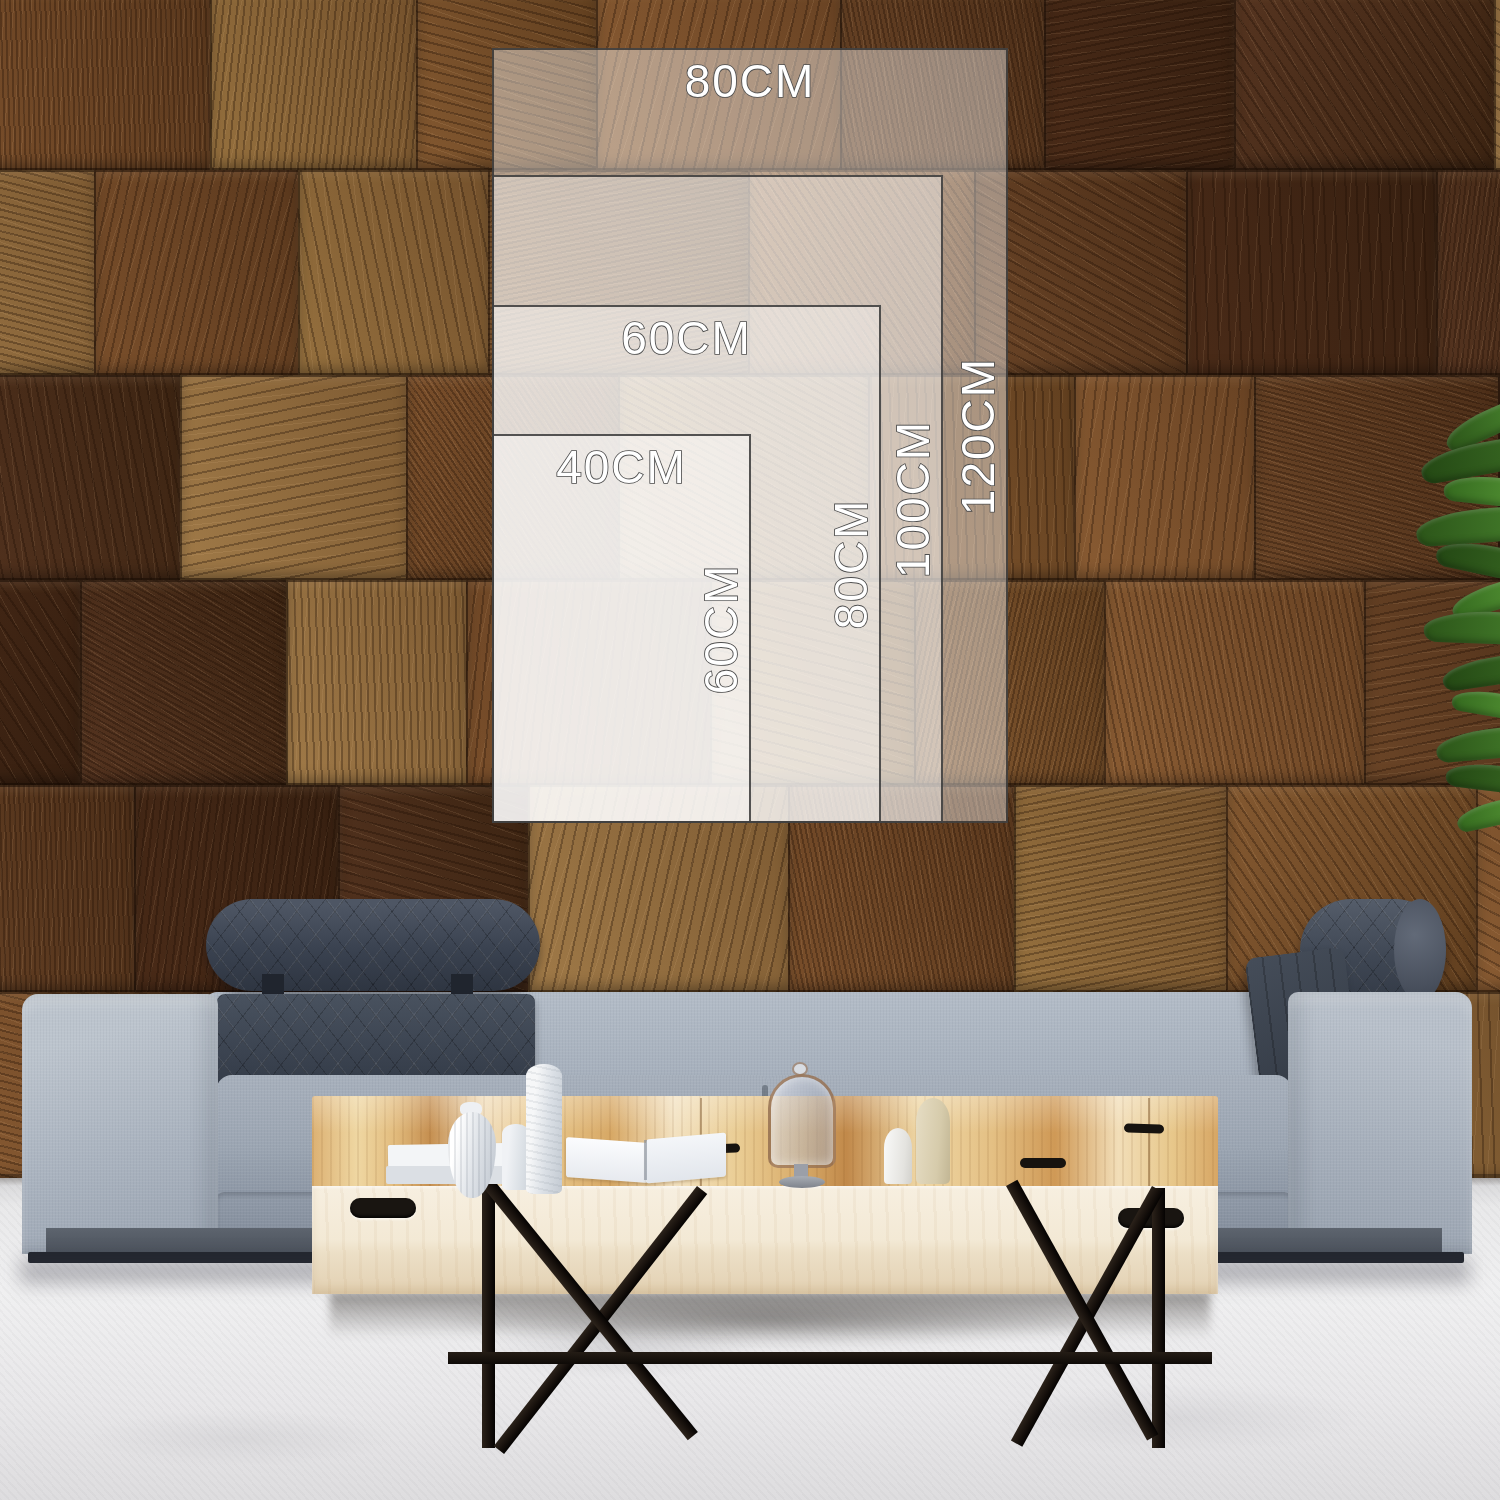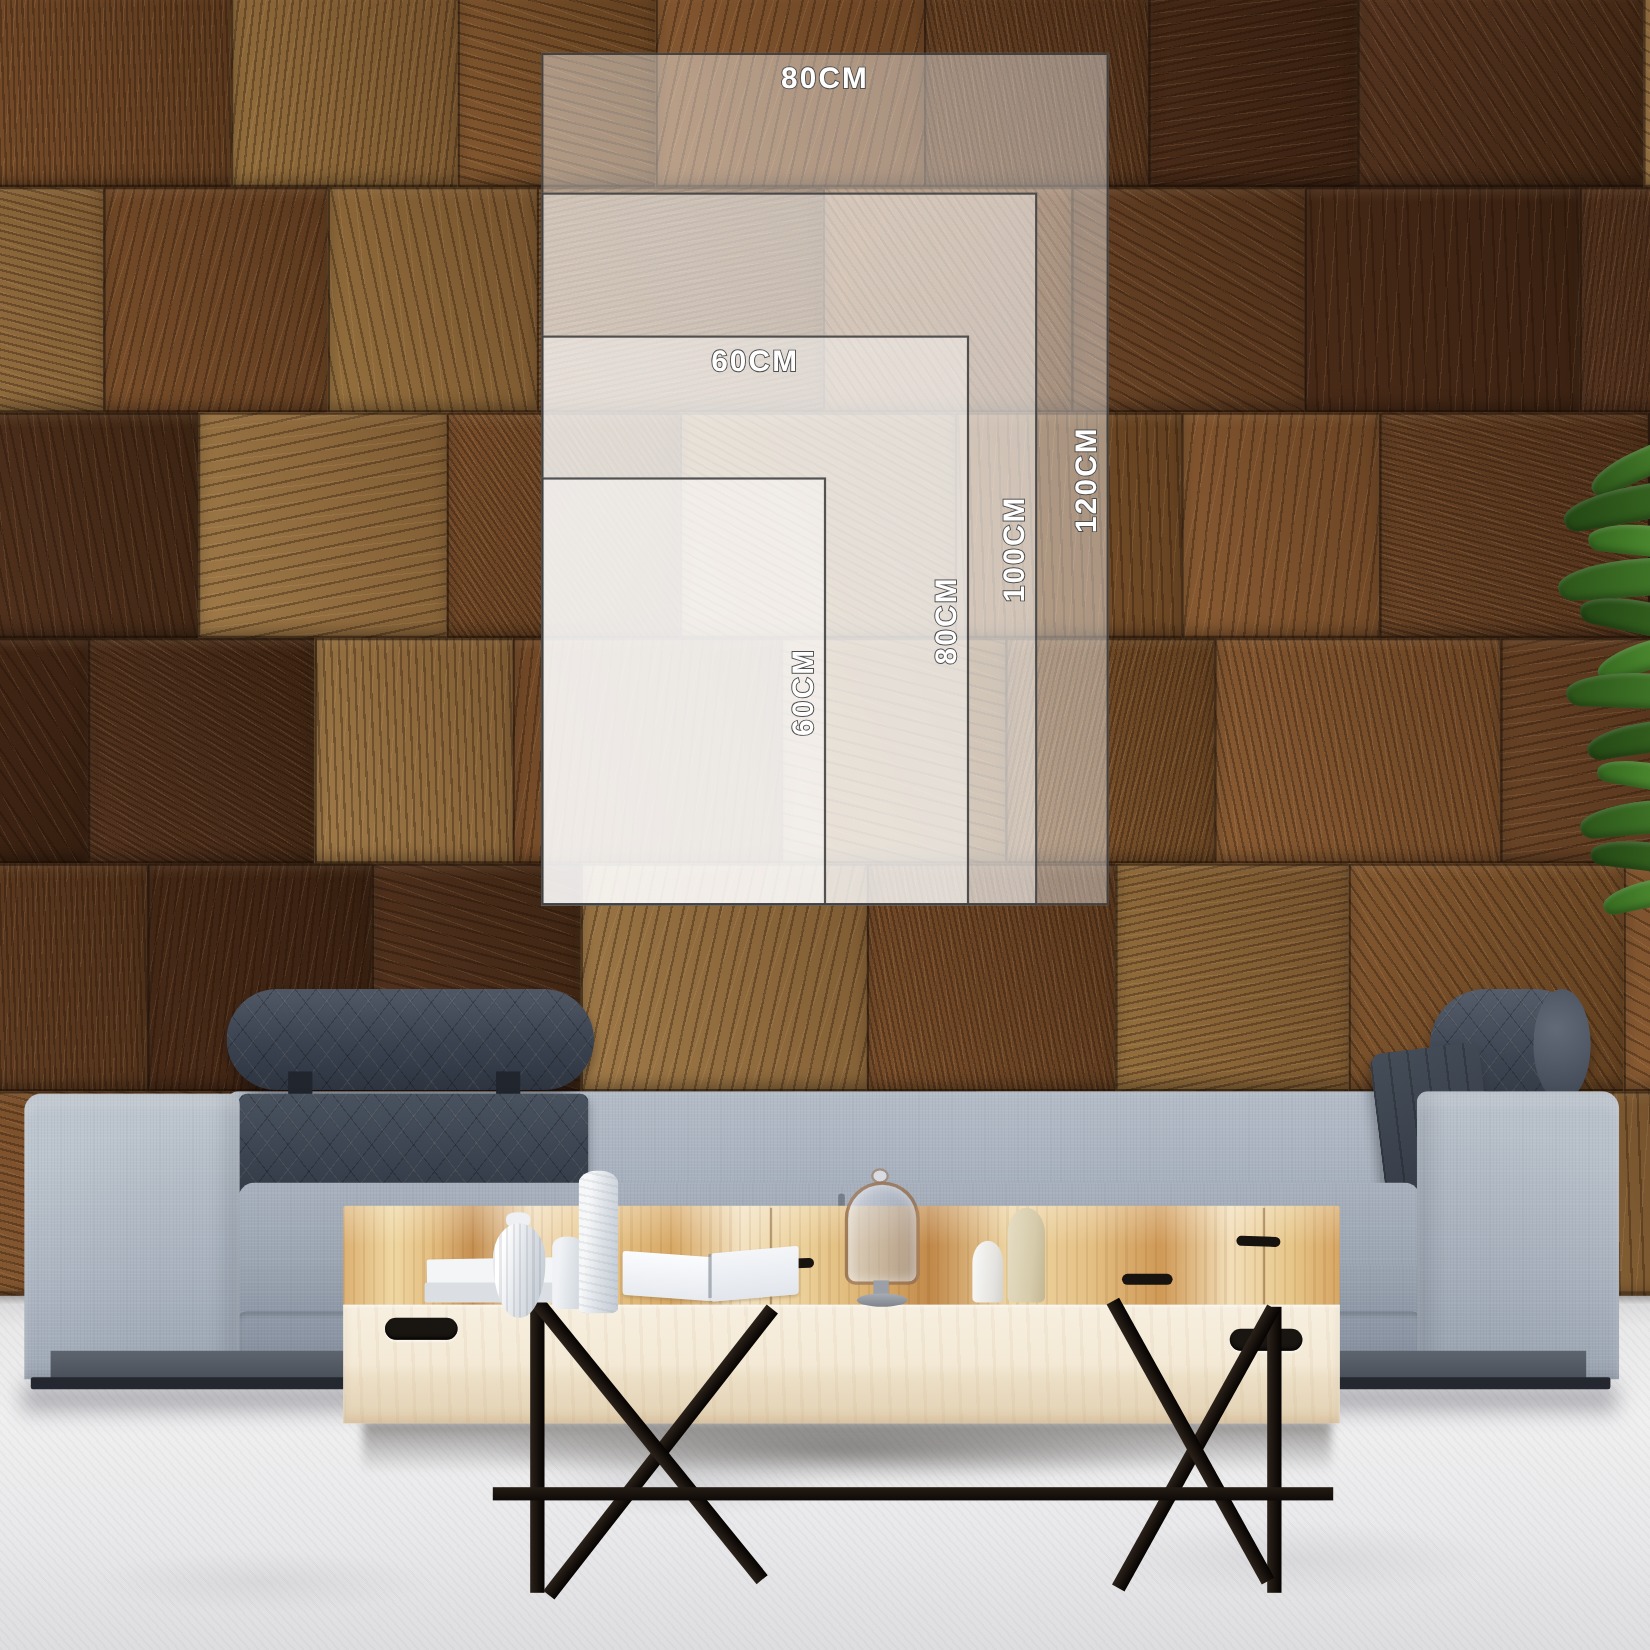--- a/index.html
+++ b/index.html
@@ -18,21 +18,21 @@
         radial-gradient(160px 36px at 640px 1490px, rgba(165,165,170,.0), rgba(165,165,170,0)),
         radial-gradient(200px 44px at 620px 170px, rgba(168,168,173,.30), rgba(168,168,173,0) 70%),
         radial-gradient(260px 50px at 1180px 240px, rgba(170,170,175,.22), rgba(170,170,175,0) 70%),
         radial-gradient(220px 40px at 240px 260px, rgba(172,172,176,.20), rgba(172,172,176,0) 70%),
         repeating-linear-gradient(48deg, rgba(120,120,125,.05) 0 2px, rgba(0,0,0,0) 2px 6px),
         linear-gradient(180deg,#d6d6d8 0,#e9e9ea 9%,#f0f0f1 34%,#e8e7e9 70%,#dedddf 100%);}
   .skirt{position:absolute;left:0;top:1174px;width:1500px;height:12px;
       background:linear-gradient(180deg,rgba(28,18,10,.38),rgba(28,18,10,0));}
   
   .ov{position:absolute;background:rgba(255,255,255,.42);border:2px solid rgba(48,48,48,.82);box-sizing:border-box;}
-  .szlbl{font-weight:700;font-size:27px;line-height:1;color:#fff;letter-spacing:2px;
+  .szlbl{font-weight:400;font-size:46px;line-height:1;color:#fff;letter-spacing:2px;
       -webkit-text-stroke:1.7px #4e4e4e;paint-order:stroke fill;
       text-shadow:0 0 1px #5a5a5a;}
   .hlbl{position:absolute;top:8px;left:0;right:0;text-align:center;}
   .vlbl{position:absolute;right:5px;top:50%;writing-mode:vertical-rl;text-orientation:mixed;
       transform:translateY(-50%) rotate(180deg);}
   
   .quilt{background:
       repeating-linear-gradient(52deg, rgba(255,255,255,.06) 0 2px, rgba(0,0,0,0) 2px 30px),
       repeating-linear-gradient(-52deg, rgba(255,255,255,.06) 0 2px, rgba(0,0,0,0) 2px 30px),
       repeating-linear-gradient(52deg, rgba(0,0,0,.20) 0 1px, rgba(0,0,0,0) 1px 15px),
@@ -122,20 +122,21 @@
     <div class="vlbl szlbl">120CM</div>
   </div>
   <div class="ov" style="left:492px;top:175px;width:451px;height:648px">
     <div class="vlbl szlbl">100CM</div>
   </div>
   <div class="ov" style="left:492px;top:305px;width:389px;height:518px">
     <div class="hlbl szlbl">60CM</div>
     <div class="vlbl szlbl">80CM</div>
   </div>
   <div class="ov" style="left:492px;top:434px;width:259px;height:389px">
+    <div class="hlbl szlbl">40CM</div>
     <div class="vlbl szlbl">60CM</div>
   </div>
 
   <div>
     <div class="abs fab" style="--g:linear-gradient(180deg,#b3bcc7,#9aa4b2 70%,#8f99a8);left:205px;top:992px;width:1090px;height:240px;border-radius:12px 12px 0 0"></div>
     <div class="abs quilt" style="--g:linear-gradient(180deg,#4e5664 6%,#3a4250 55%,#2e3541);left:206px;top:899px;width:334px;height:92px;border-radius:46px;box-shadow:0 6px 10px rgba(10,10,14,.35)"></div>
     <div class="abs" style="left:262px;top:974px;width:22px;height:26px;background:#20252e;border-radius:0 0 5px 5px"></div>
     <div class="abs" style="left:451px;top:974px;width:22px;height:26px;background:#20252e;border-radius:0 0 5px 5px"></div>
     <div class="abs quilt" style="--g:linear-gradient(180deg,#49525f,#39414e 60%,#2f3742);left:217px;top:994px;width:318px;height:112px;border-radius:8px;box-shadow:0 5px 9px rgba(10,10,14,.28)"></div>
     <div class="abs quilt" style="--g:linear-gradient(180deg,#555d6a,#3e4653 60%,#333a46);left:1300px;top:899px;width:146px;height:102px;border-radius:51px;box-shadow:0 6px 10px rgba(10,10,14,.35)"></div>

